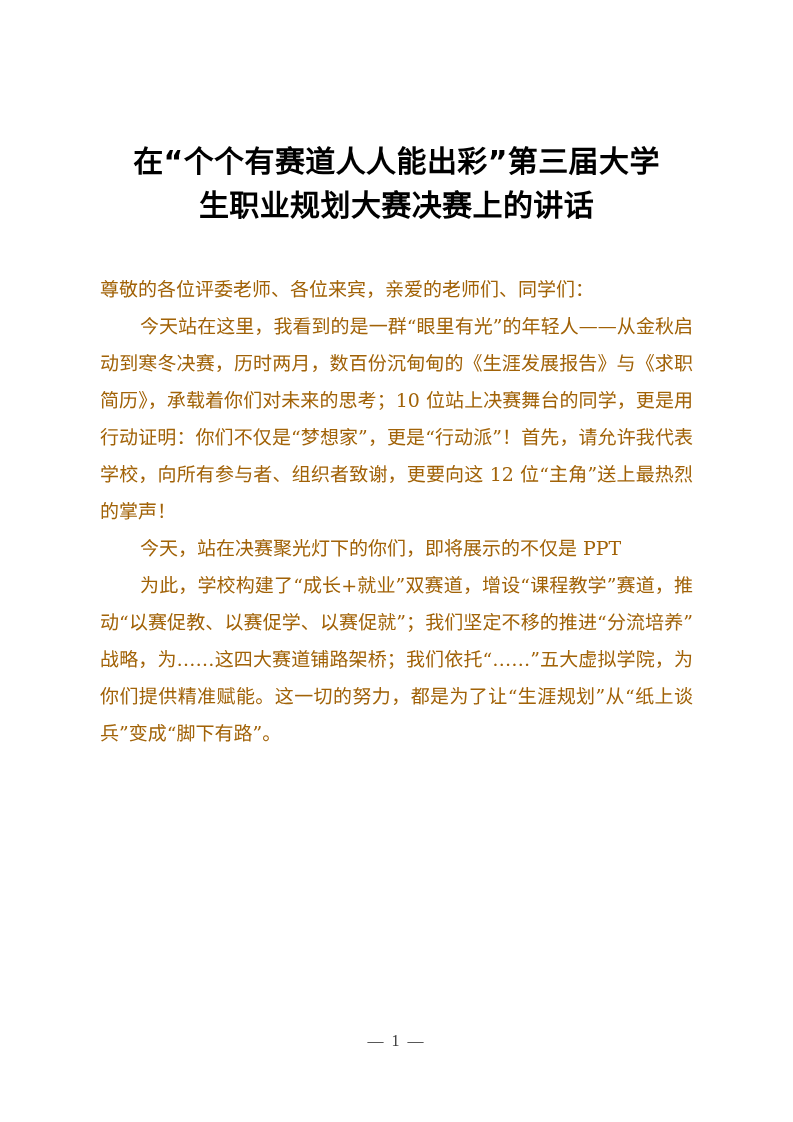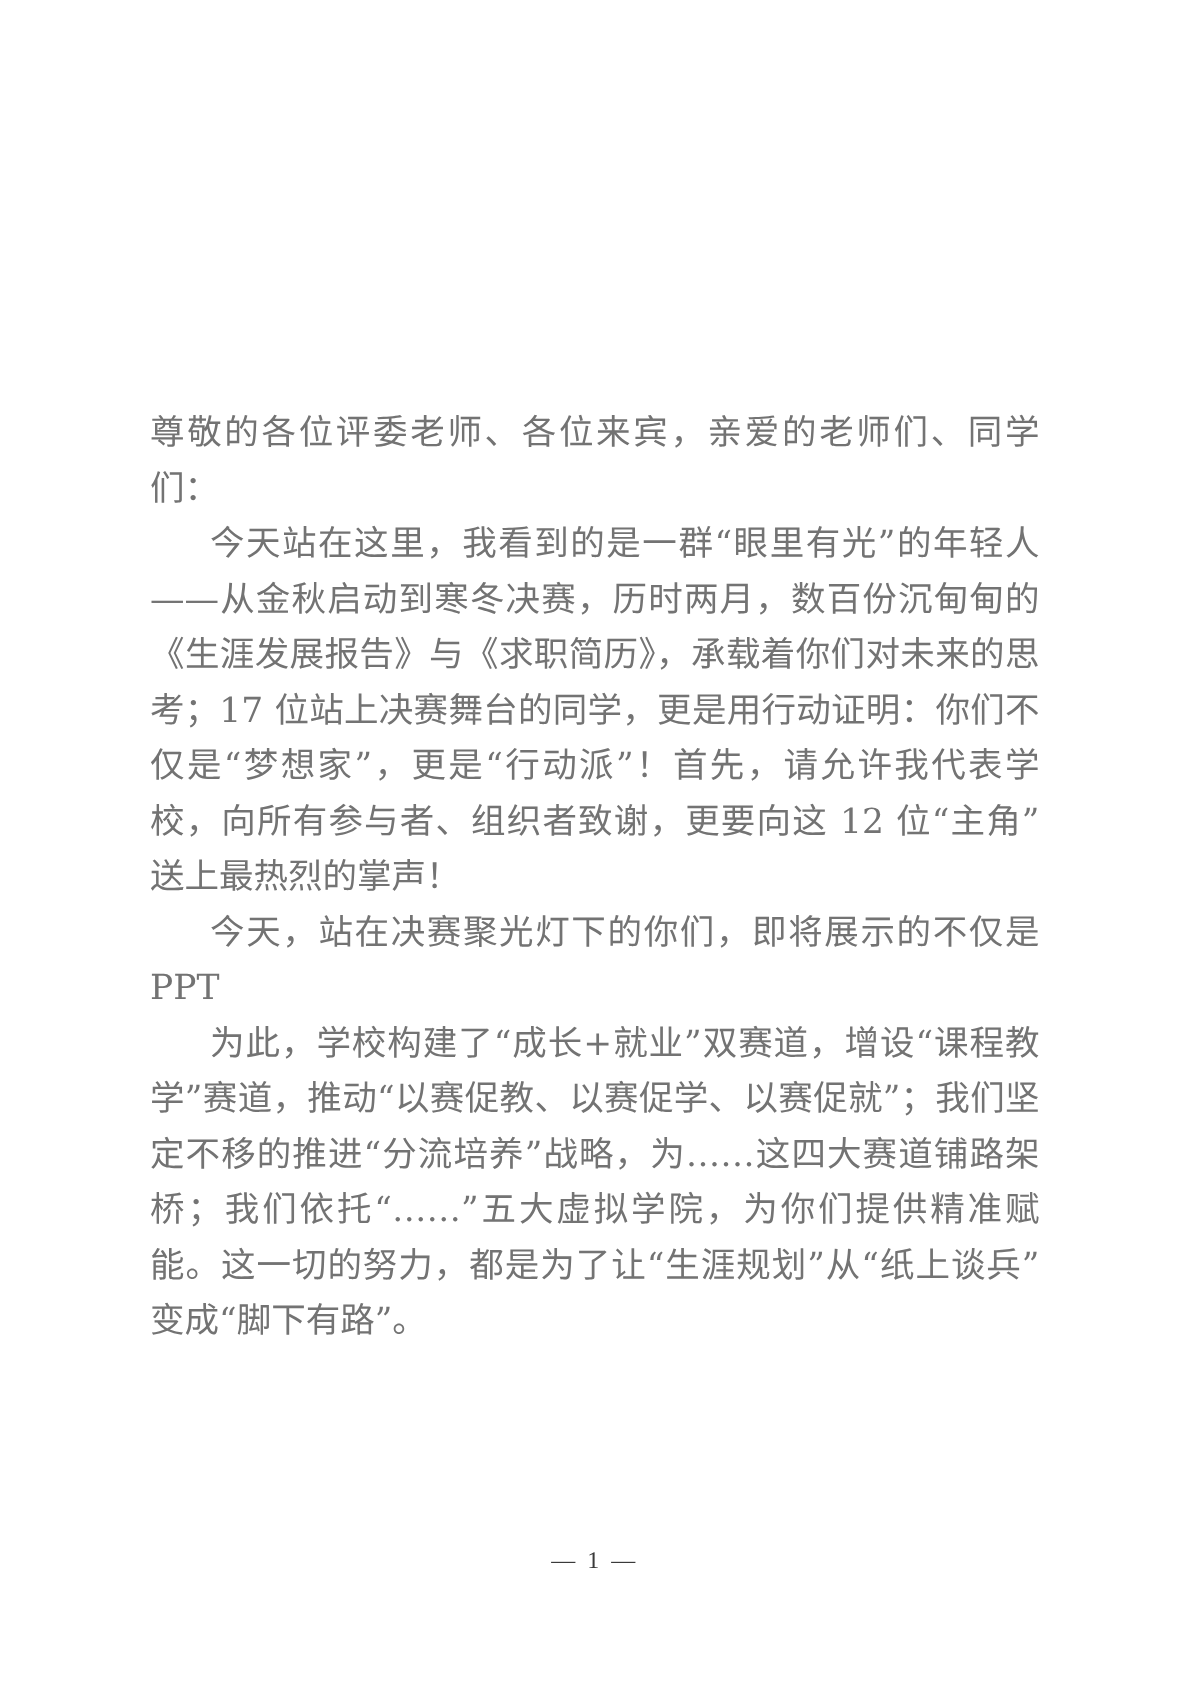--- a/index.html
+++ b/index.html
@@ -50,27 +50,27 @@
   
   .body-text {
     position: absolute;
     left: 100px;
     top: 271px;
     width: 593px;
   }
 
   .para {
     margin: 0;
-    font-size: 23px;
+    font-size: 19px;
     line-height: 37px;
     text-align: justify;
     text-justify: inter-character;
     text-align-last: left;
     letter-spacing: 0px;
-    color: #737373;
+    color: #a16207;
     font-family: "DejaVu Serif", "Liberation Serif", serif;
   }
   .para.indent {
     text-indent: 40px;
   }
   .para.noindent {
     text-indent: 0;
   }
 
   
@@ -85,23 +85,27 @@
     line-height: 22px;
     color: #3a3a3a;
     letter-spacing: 2px;
   }
 </style>
 </head>
 <body>
 
 <div class="page">
 
+  <h1 class="doc-title">
+    <span class="tline">在“个个有赛道人人能出彩”第三届大学</span>
+    <span class="tline">生职业规划大赛决赛上的讲话</span>
+  </h1>
 
   <div class="body-text">
     <p class="para noindent">尊敬的各位评委老师、各位来宾，亲爱的老师们、同学们：</p>
-    <p class="para indent">今天站在这里，我看到的是一群“眼里有光”的年轻人——从金秋启动到寒冬决赛，历时两月，数百份沉甸甸的《生涯发展报告》与《求职简历》，承载着你们对未来的思考；17 位站上决赛舞台的同学，更是用行动证明：你们不仅是“梦想家”，更是“行动派”！首先，请允许我代表学校，向所有参与者、组织者致谢，更要向这 12 位“主角”送上最热烈的掌声！</p>
+    <p class="para indent">今天站在这里，我看到的是一群“眼里有光”的年轻人——从金秋启动到寒冬决赛，历时两月，数百份沉甸甸的《生涯发展报告》与《求职简历》，承载着你们对未来的思考；10 位站上决赛舞台的同学，更是用行动证明：你们不仅是“梦想家”，更是“行动派”！首先，请允许我代表学校，向所有参与者、组织者致谢，更要向这 12 位“主角”送上最热烈的掌声！</p>
     <p class="para indent">今天，站在决赛聚光灯下的你们，即将展示的不仅是 PPT</p>
     <p class="para indent">为此，学校构建了“成长+就业”双赛道，增设“课程教学”赛道，推动“以赛促教、以赛促学、以赛促就”；我们坚定不移的推进“分流培养”战略，为……这四大赛道铺路架桥；我们依托“……”五大虚拟学院，为你们提供精准赋能。这一切的努力，都是为了让“生涯规划”从“纸上谈兵”变成“脚下有路”。</p>
   </div>
 
   <div class="page-footer">— 1 —</div>
 
 </div>
 
 </body></html>

